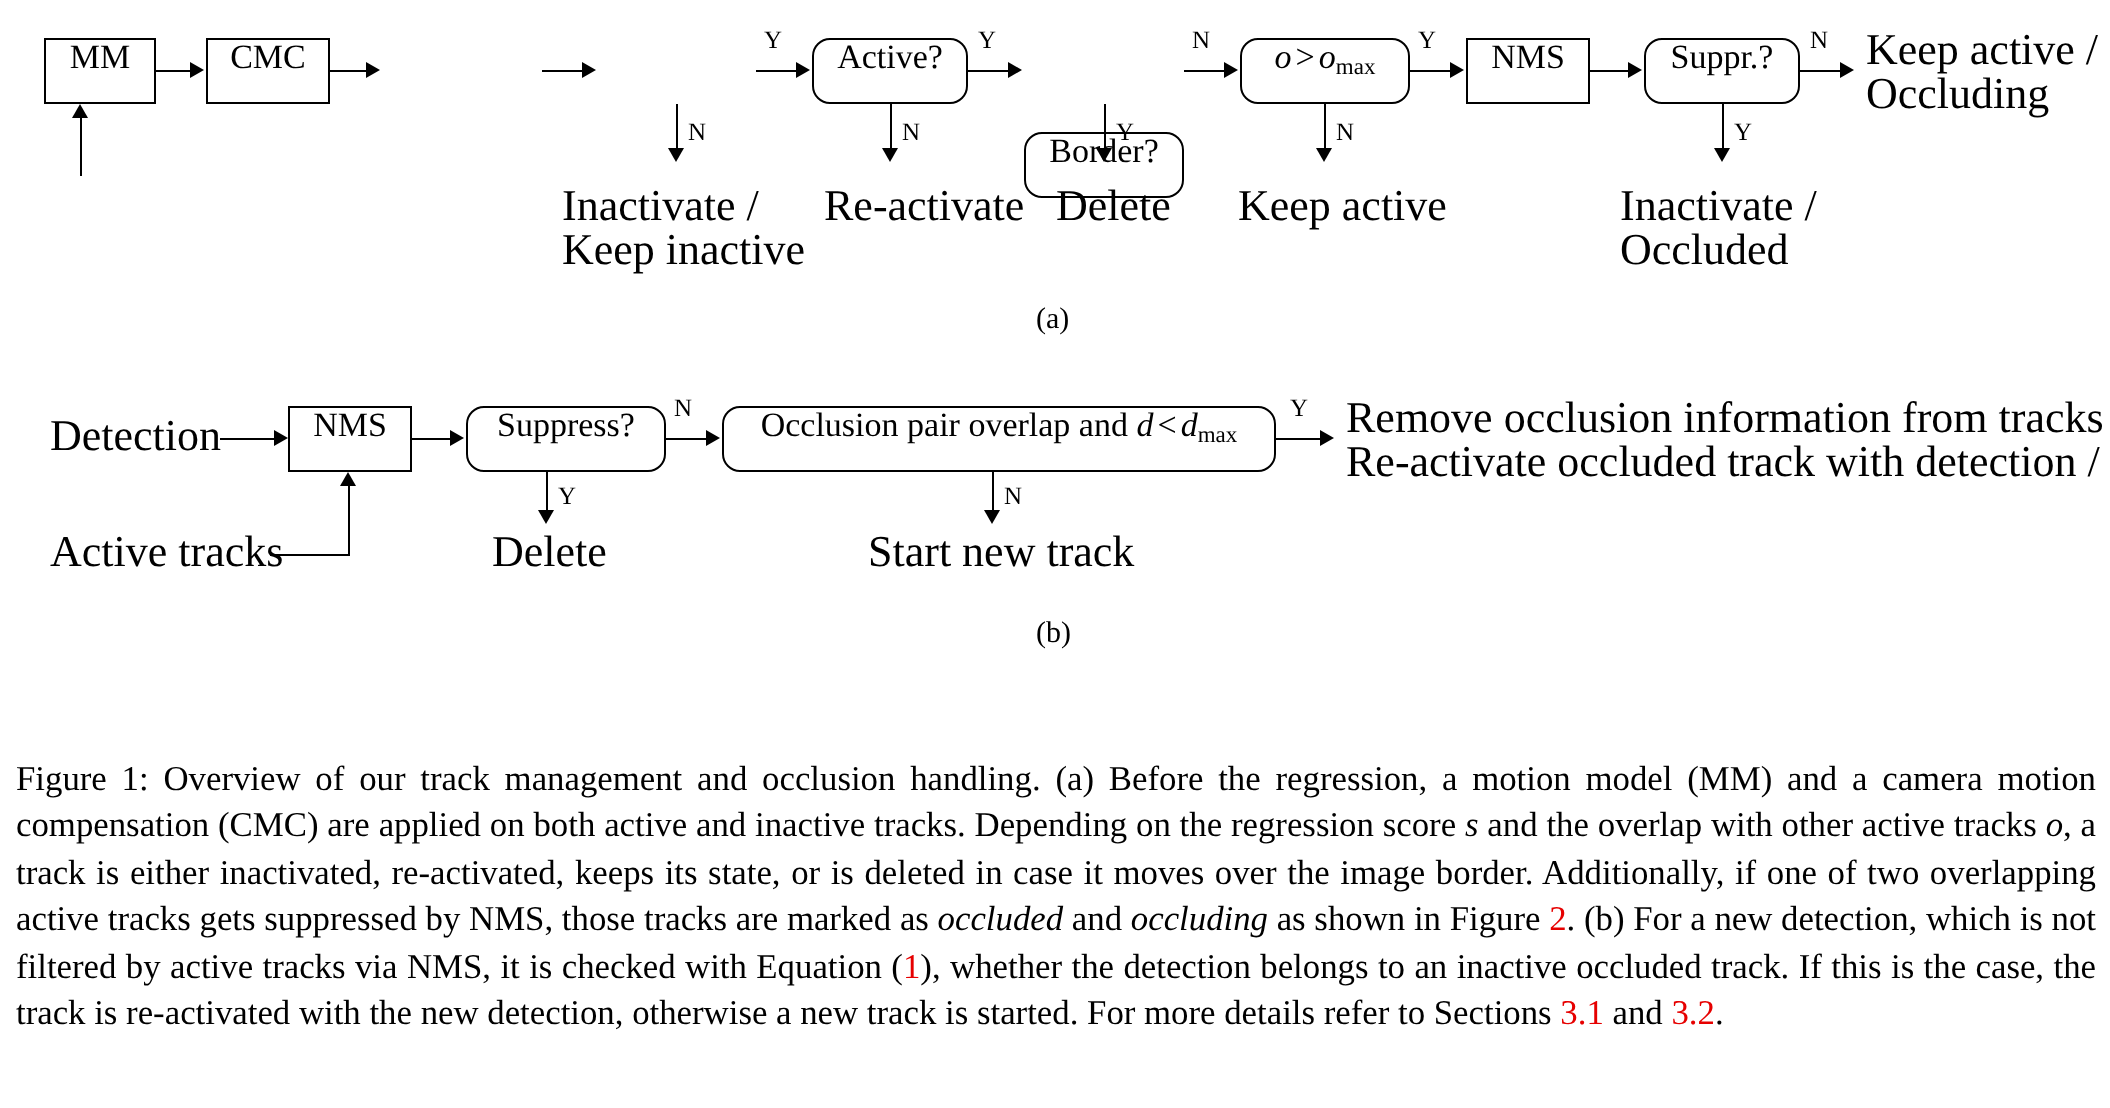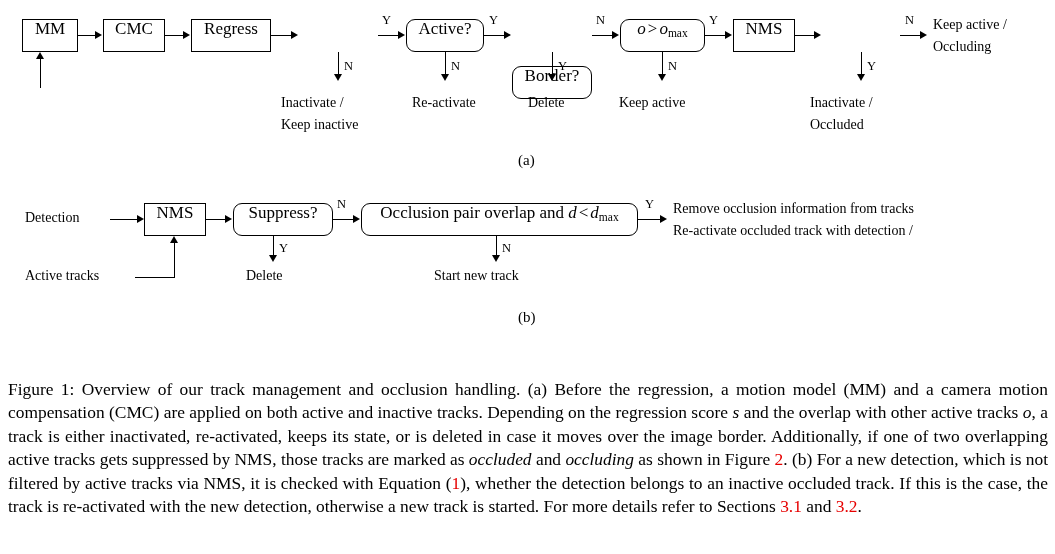--- a/index.html
+++ b/index.html
@@ -83,21 +83,21 @@
   .edge-label {
     position: absolute;
     font-size: 12.5px;
     line-height: 1;
     font-family: "Liberation Serif", "DejaVu Serif", serif;
   }
 
   
   .ftext {
     position: absolute;
-    font-size: 14px;
+    font-size: 22px;
     line-height: 22px;
     white-space: nowrap;
   }
   .subcap {
     position: absolute;
     font-size: 15px;
     line-height: 1;
   }
 
   
@@ -130,23 +130,20 @@
   <div class="hline" style="left:78px; top:35px; width:17px;"></div>
   <div class="arrowhead-r" style="left:95px; top:30.5px;"></div>
 
   <div class="node" style="left:103px; top:19px; width:62px; height:33px;">
     <span>CMC</span>
   </div>
 
   <div class="hline" style="left:165px; top:35px; width:18px;"></div>
   <div class="arrowhead-r" style="left:183px; top:30.5px;"></div>
 
-  <div class="node" style="left:191px; top:19px; width:80px; height:33px;">
-    <span>Regress</span>
-  </div>
 
   <div class="hline" style="left:271px; top:35px; width:20px;"></div>
   <div class="arrowhead-r" style="left:291px; top:30.5px;"></div>
 
 
   <div class="hline" style="left:378px; top:35px; width:20px;"></div>
   <div class="arrowhead-r" style="left:398px; top:30.5px;"></div>
   <div class="edge-label" style="left:382px; top:14px;">Y</div>
 
   <div class="vline" style="left:338px; top:52px; height:25px;"></div>
@@ -191,20 +188,23 @@
   <div class="arrowhead-d" style="left:657.5px; top:74px;"></div>
   <div class="edge-label" style="left:668px; top:60px;">N</div>
 
   <div class="node" style="left:733px; top:19px; width:62px; height:33px;">
     <span>NMS</span>
   </div>
 
   <div class="hline" style="left:795px; top:35px; width:19px;"></div>
   <div class="arrowhead-r" style="left:814px; top:30.5px;"></div>
 
+  <div class="node rounded" style="left:822px; top:19px; width:78px; height:33px;">
+    <span>Suppr.?</span>
+  </div>
 
   <div class="hline" style="left:900px; top:35px; width:20px;"></div>
   <div class="arrowhead-r" style="left:920px; top:30.5px;"></div>
   <div class="edge-label" style="left:905px; top:14px;">N</div>
 
   <div class="vline" style="left:861px; top:52px; height:25px;"></div>
   <div class="arrowhead-d" style="left:856.5px; top:74px;"></div>
   <div class="edge-label" style="left:867px; top:60px;">Y</div>
 
   <div class="ftext" style="left:933px; top:14px;">

